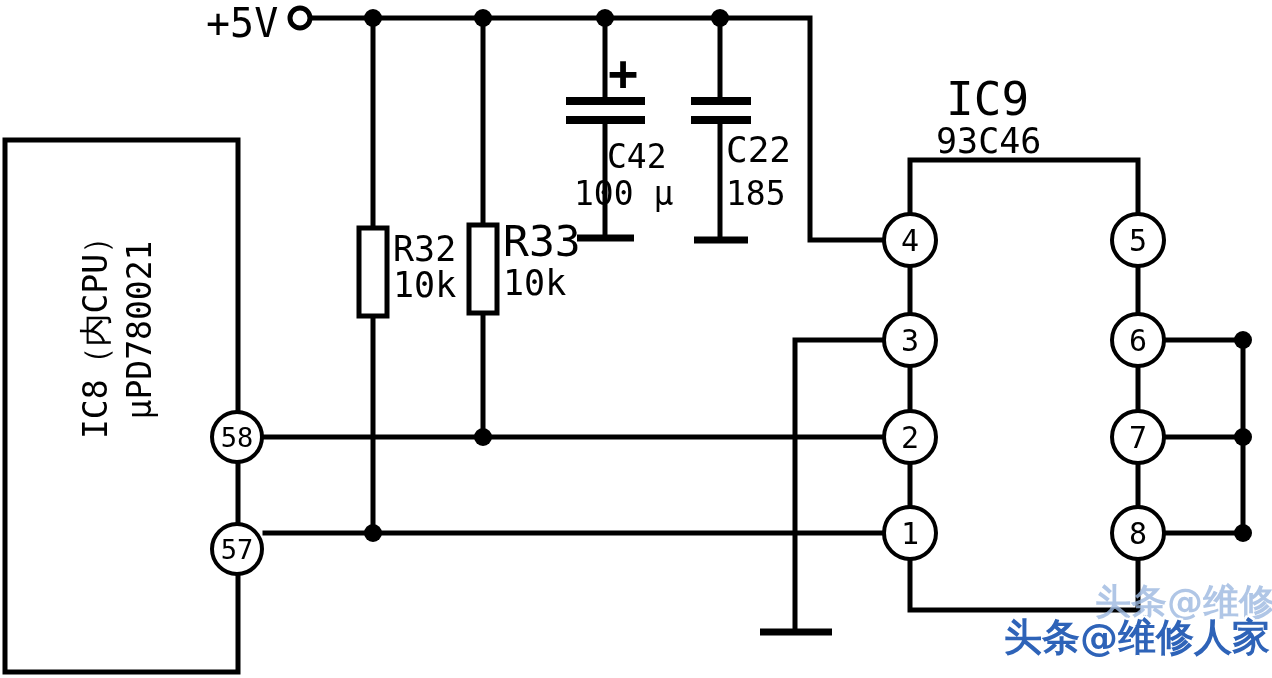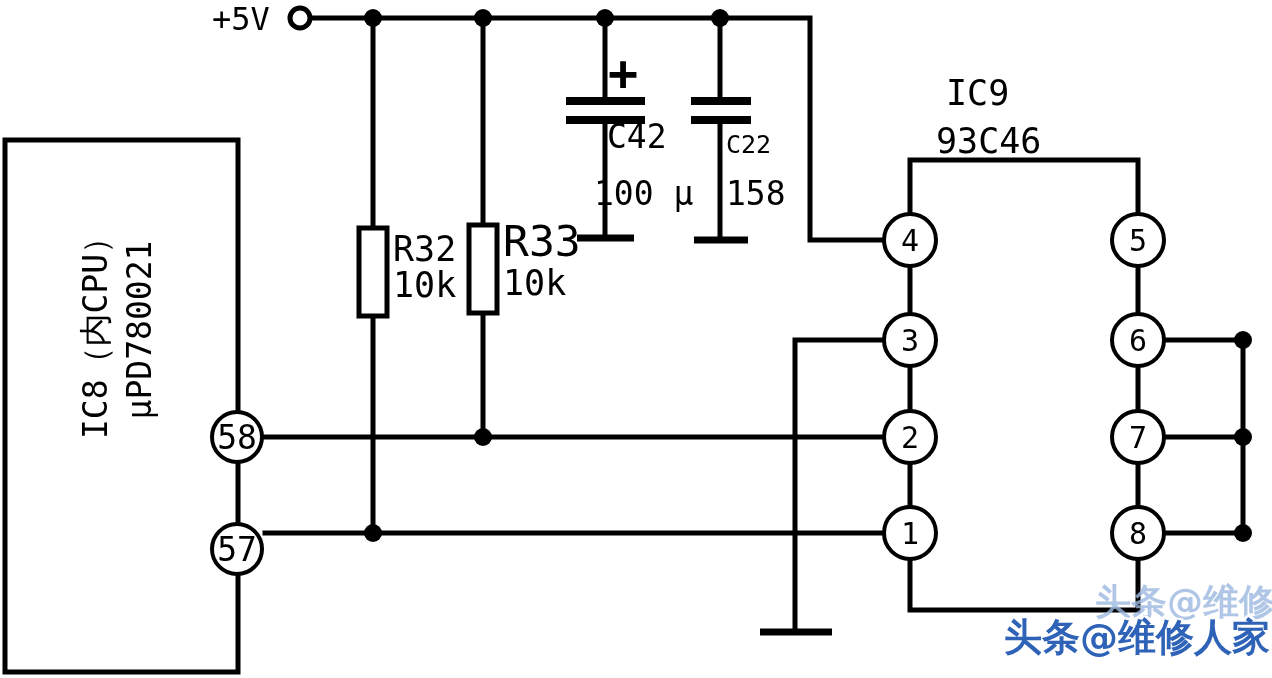--- a/index.html
+++ b/index.html
@@ -18,21 +18,21 @@
     position: absolute;
     box-sizing: border-box;
     border: 4px solid #000000;
     border-radius: 50%;
     background: #ffffff;
     display: flex;
     align-items: center;
     justify-content: center;
     font-size: 30px;
   }
-  .pin-small { font-size: 33px; }
+  .pin-small { font-size: 27px; }
   .ic8text {
     position: absolute;
     display: flex;
     flex-direction: column;
     align-items: center;
     justify-content: center;
     transform: rotate(-90deg);
     transform-origin: center center;
   }
   .ic8text .line { font-size: 33px; line-height: 44px; white-space: pre; }
@@ -120,36 +120,36 @@
       <circle cx="605" cy="18" r="9"></circle>
       <circle cx="720" cy="18" r="9"></circle>
       <circle cx="483" cy="437" r="9"></circle>
       <circle cx="373" cy="533" r="9"></circle>
       <circle cx="1243" cy="340" r="9"></circle>
       <circle cx="1243" cy="437" r="9"></circle>
       <circle cx="1243" cy="533" r="9"></circle>
     </g>
   </svg>
 
-  <span class="lbl" style="left:212px; top:3px; font-size:32px;">+5V</span>
+  <span class="lbl" style="left:206px; top:3px; font-size:40px;">+5V</span>
 
   <span class="lbl" style="left:393px; top:232px; font-size:35px;">R32</span>
   <span class="lbl" style="left:393px; top:268px; font-size:35px;">10k</span>
 
   <span class="lbl" style="left:503px; top:220px; font-size:43px;">R33</span>
   <span class="lbl" style="left:503px; top:266px; font-size:35px;">10k</span>
 
   <span class="lbl" style="left:608px; top:48px; font-size:50px; font-weight:bold;">+</span>
-  <span class="lbl" style="left:607px; top:120px; font-size:33px;">C42</span>
-  <span class="lbl" style="left:594px; top:177px; font-size:33px;">100 μ</span>
+  <span class="lbl" style="left:607px; top:140px; font-size:33px;">C42</span>
+  <span class="lbl" style="left:574px; top:177px; font-size:33px;">100 μ</span>
 
-  <span class="lbl" style="left:726px; top:132px; font-size:25px;">C22</span>
-  <span class="lbl" style="left:726px; top:177px; font-size:33px;">158</span>
+  <span class="lbl" style="left:726px; top:132px; font-size:36px;">C22</span>
+  <span class="lbl" style="left:726px; top:177px; font-size:33px;">185</span>
 
-  <span class="lbl" style="left:946px; top:76px; font-size:35px;text-align:right;">IC9</span>
+  <span class="lbl" style="left:946px; top:76px; font-size:46px;text-align:right;">IC9</span>
   <span class="lbl" style="left:936px; top:124px; font-size:35px;">93C46</span>
 
   <div class="ic8text" style="left:-52px; top:285px; width:340px; height:90px;">
     <div class="line">IC8（内CPU）</div>
     <div class="line">μPD780021</div>
   </div>
 
   <div class="pin" style="left:882px; top:212px; width:56px; height:56px;">4</div>
   <div class="pin" style="left:882px; top:312px; width:56px; height:56px;">3</div>
   <div class="pin" style="left:882px; top:409px; width:56px; height:56px;">2</div>

